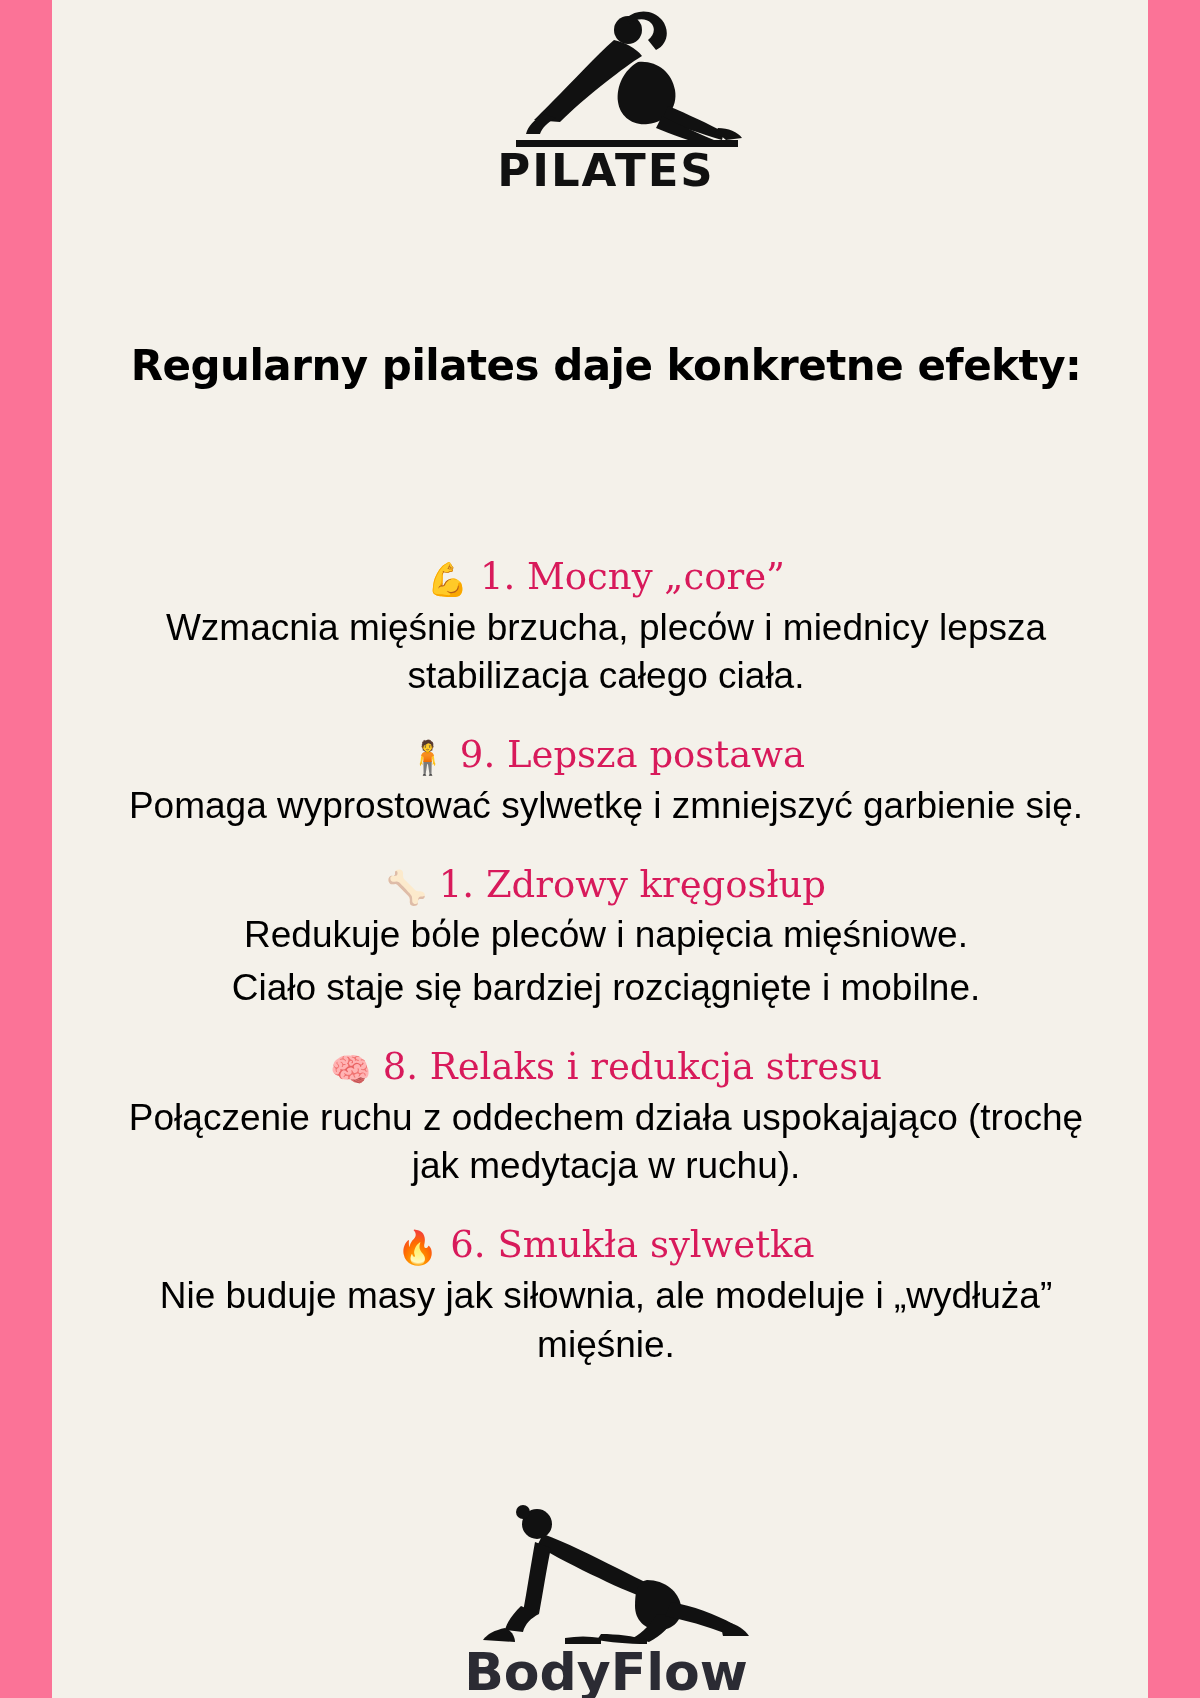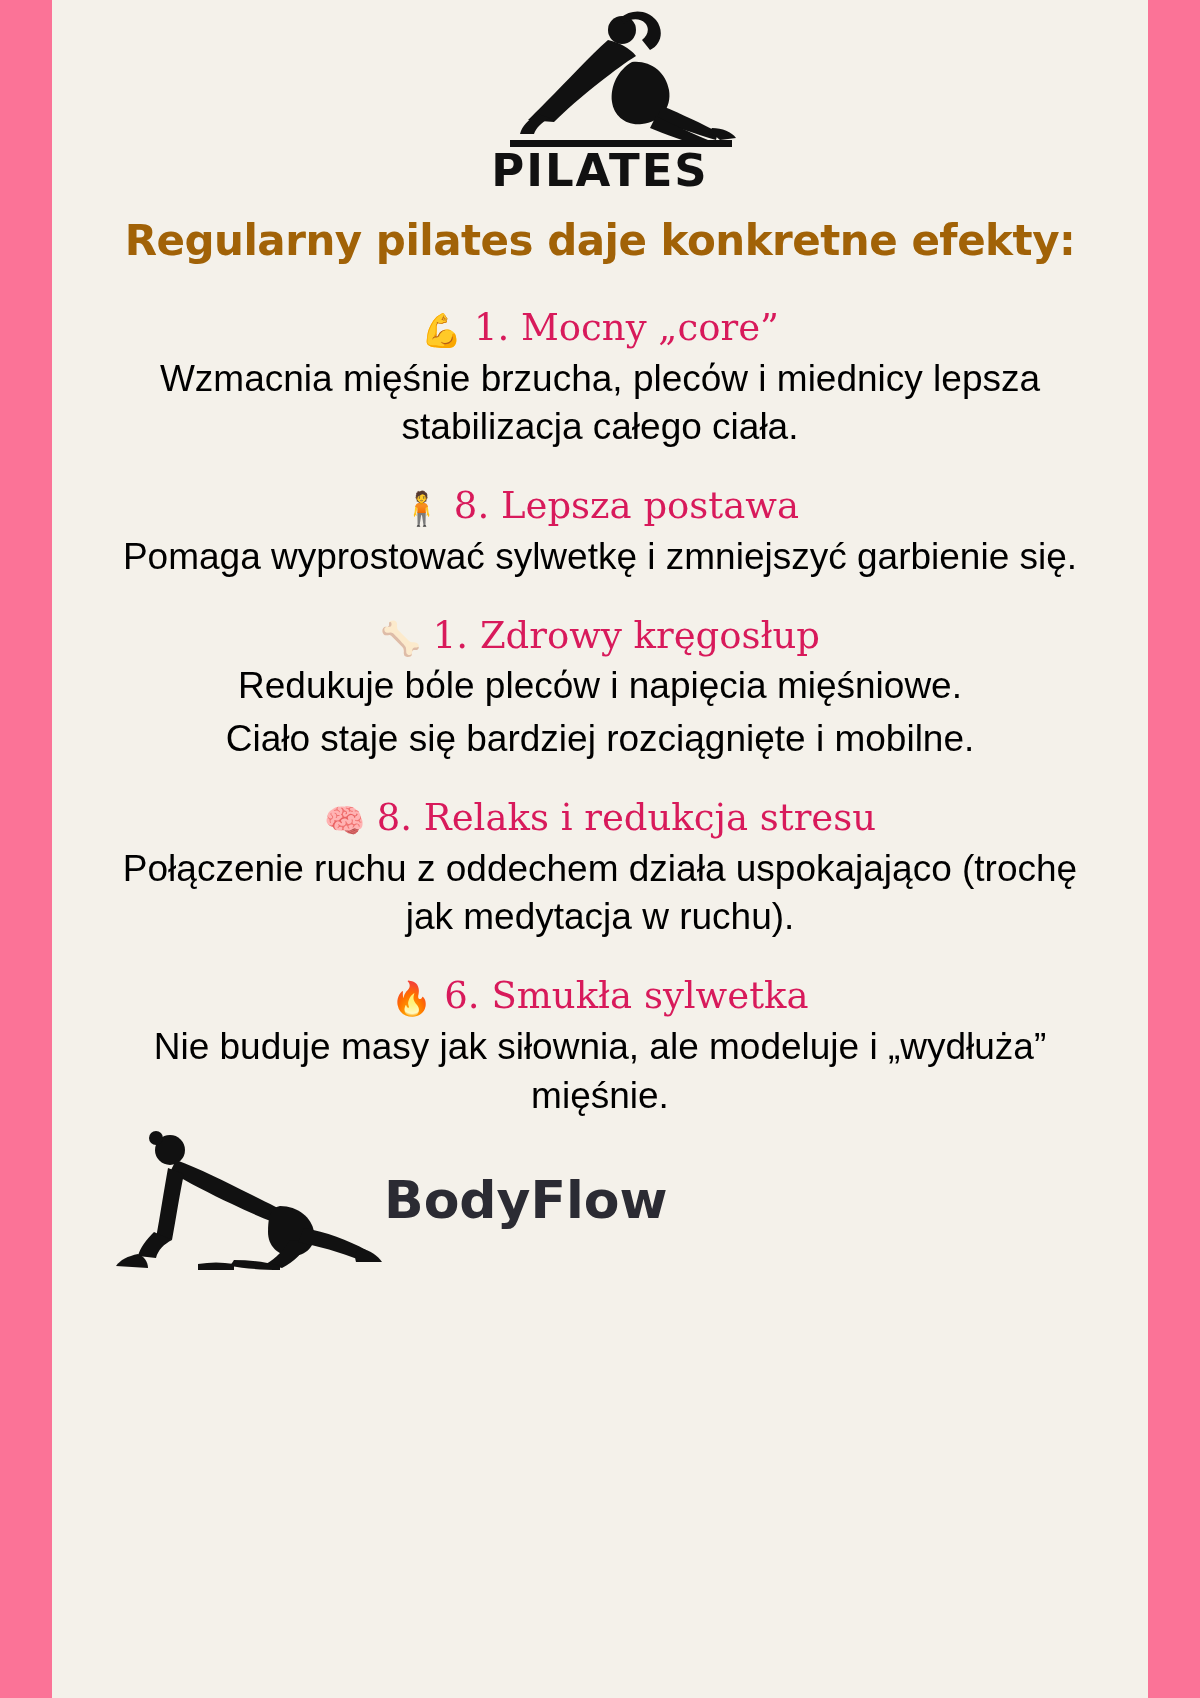--- a/index.html
+++ b/index.html
@@ -20,24 +20,25 @@
     box-sizing: border-box;
     padding: 0 52px;
     background: #fb7397;
   }
   .sheet {
     position: relative;
     width: 100%;
     height: 100%;
     background: #f4f1ea;
     box-sizing: border-box;
-    padding: 8px 42px 0 42px;
+    padding: 8px 42px 0 54px;
     display: flex;
     flex-direction: column;
     align-items: center;
+    justify-content: space-between;
   }
   
   .logo-block {
     width: 100%;
     display: flex;
     flex-direction: column;
     align-items: center;
     margin-top: 2px;
   }
   .logo-art {
@@ -52,21 +53,21 @@
     letter-spacing: 2px;
     color: #111;
     line-height: 1;
     margin-top: -4px;
   }
   
   .headline {
     font-family: "DejaVu Sans", sans-serif;
     font-weight: bold;
     font-size: 42px;
-    color: #a16207;
+    color: #000000;
     text-align: center;
     line-height: 1.12;
     margin-top: 24px;
     letter-spacing: -0.5px;
   }
   
   .list {
     width: 100%;
     margin-top: 10px;
   }
@@ -94,21 +95,21 @@
     color: #000000;
     text-align: center;
     line-height: 1.32;
     margin-top: 4px;
     padding: 0 2px;
   }
   
   .footer-block {
     width: 100%;
     display: flex;
-    flex-direction: row;
+    flex-direction: column;
     align-items: center;
     margin-top: 6px;
   }
   .footer-art {
     width: 290px;
     height: 150px;
     display: block;
   }
   .footer-text {
     font-family: "DejaVu Sans", sans-serif;
@@ -159,21 +160,21 @@
         <div class="item-title">
           <span class="emoji">💪</span>
           <span>1. Mocny „core”</span>
         </div>
         <div class="item-desc">Wzmacnia mięśnie brzucha, plecόw i miednicy lepsza stabilizacja całego ciała.</div>
       </div>
 
       <div class="item">
         <div class="item-title">
           <span class="emoji">🧍</span>
-          <span>8. Lepsza postawa</span>
+          <span>9. Lepsza postawa</span>
         </div>
         <div class="item-desc">Pomaga wyprostować sylwetkę i zmniejszyć garbienie się.</div>
       </div>
 
       <div class="item">
         <div class="item-title">
           <span class="emoji">🦴</span>
           <span>1. Zdrowy kręgosłup</span>
         </div>
         <div class="item-desc">Redukuje bόle plecόw i napięcia mięśniowe.</div>

